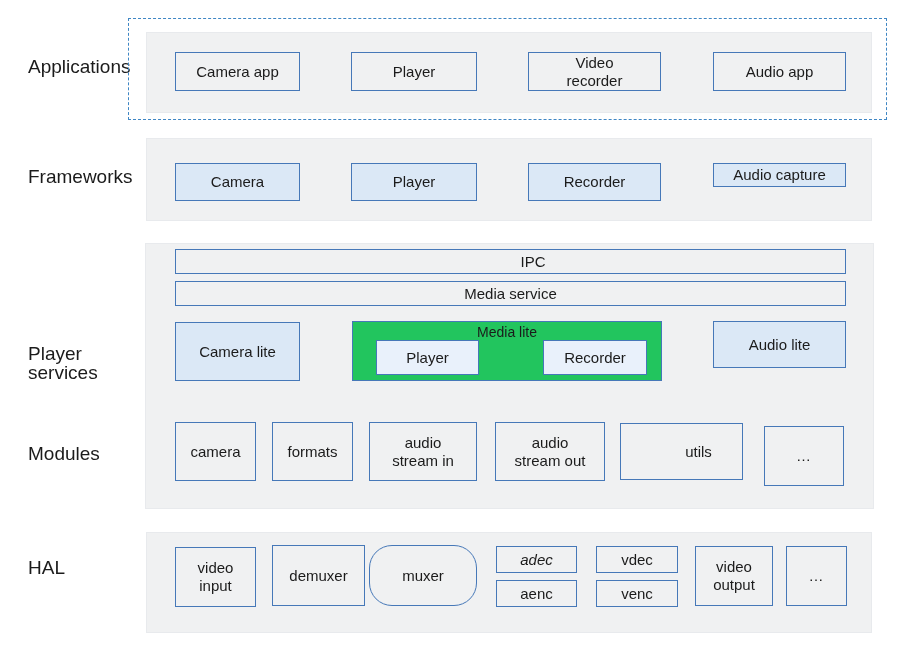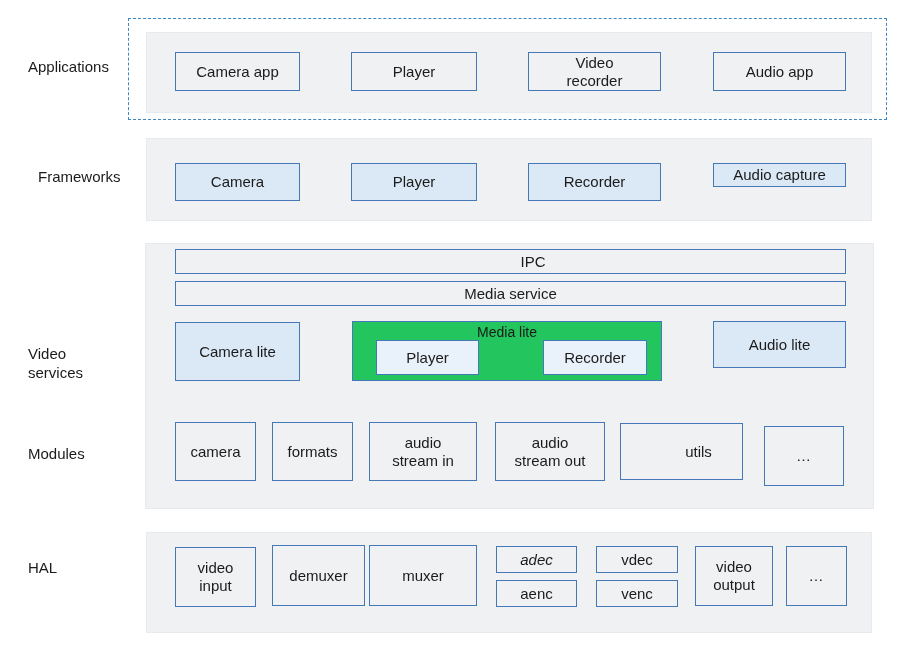--- a/index.html
+++ b/index.html
@@ -6,21 +6,21 @@
   #canvas{
     position:relative;
     width:915px;height:651px;
     background:#ffffff;
     font-family:"Liberation Sans","DejaVu Sans",sans-serif;
     color:#1b1b1b;
     overflow:hidden;
   }
   .side-label{
     position:absolute;
-    font-size:15px;
+    font-size:19px;
     line-height:19px;
     color:#1b1b1b;
   }
   .band{
     position:absolute;
     background:#f0f1f2;
     border:1px solid #e8eaed;
     box-sizing:border-box;
   }
   .dashed-frame{
@@ -60,22 +60,22 @@
     color:#1b1b1b;
   }
   .dots{letter-spacing:1px;}
 </style>
 </head>
 <body>
 
 <div id="canvas">
 
   <div class="side-label" style="left:28px;top:57px;">Applications</div>
-  <div class="side-label" style="left:38px;top:167px;">Frameworks</div>
-  <div class="side-label" style="left:28px;top:344px;width:80px;">Video services</div>
+  <div class="side-label" style="left:28px;top:167px;">Frameworks</div>
+  <div class="side-label" style="left:28px;top:344px;width:80px;">Player services</div>
   <div class="side-label" style="left:28px;top:444px;">Modules</div>
   <div class="side-label" style="left:28px;top:558px;">HAL</div>
 
   <div class="dashed-frame" style="left:128px;top:18px;width:759px;height:102px;"></div>
   <div class="band" style="left:146px;top:32px;width:726px;height:81px;"></div>
   <div class="box" style="left:175px;top:52px;width:125px;height:39px;">Camera app</div>
   <div class="box" style="left:351px;top:52px;width:126px;height:39px;">Player</div>
   <div class="box" style="left:528px;top:52px;width:133px;height:39px;">Video
 recorder</div>
   <div class="box" style="left:713px;top:52px;width:133px;height:39px;">Audio app</div>
@@ -106,21 +106,21 @@
 stream in</div>
   <div class="box" style="left:495px;top:422px;width:110px;height:59px;">audio
 stream out</div>
   <div class="box" style="left:620px;top:423px;width:123px;height:57px;padding-left:34px;">utils</div>
   <div class="box dots" style="left:764px;top:426px;width:80px;height:60px;">…</div>
 
   <div class="band" style="left:146px;top:532px;width:726px;height:101px;"></div>
   <div class="box" style="left:175px;top:547px;width:81px;height:60px;">video
 input</div>
   <div class="box" style="left:272px;top:545px;width:93px;height:61px;">demuxer</div>
-  <div class="box" style="left:369px;top:545px;width:108px;height:61px;">muxer</div>
+  <div class="box" style="left:369px;top:545px;width:108px;height:61px;border-radius:23px;">muxer</div>
   <div class="box" style="left:496px;top:546px;width:81px;height:27px;font-style:italic;">adec</div>
   <div class="box" style="left:496px;top:580px;width:81px;height:27px;">aenc</div>
   <div class="box" style="left:596px;top:546px;width:82px;height:27px;">vdec</div>
   <div class="box" style="left:596px;top:580px;width:82px;height:27px;">venc</div>
   <div class="box" style="left:695px;top:546px;width:78px;height:60px;">video
 output</div>
   <div class="box dots" style="left:786px;top:546px;width:61px;height:60px;">…</div>
 
 </div>
 

